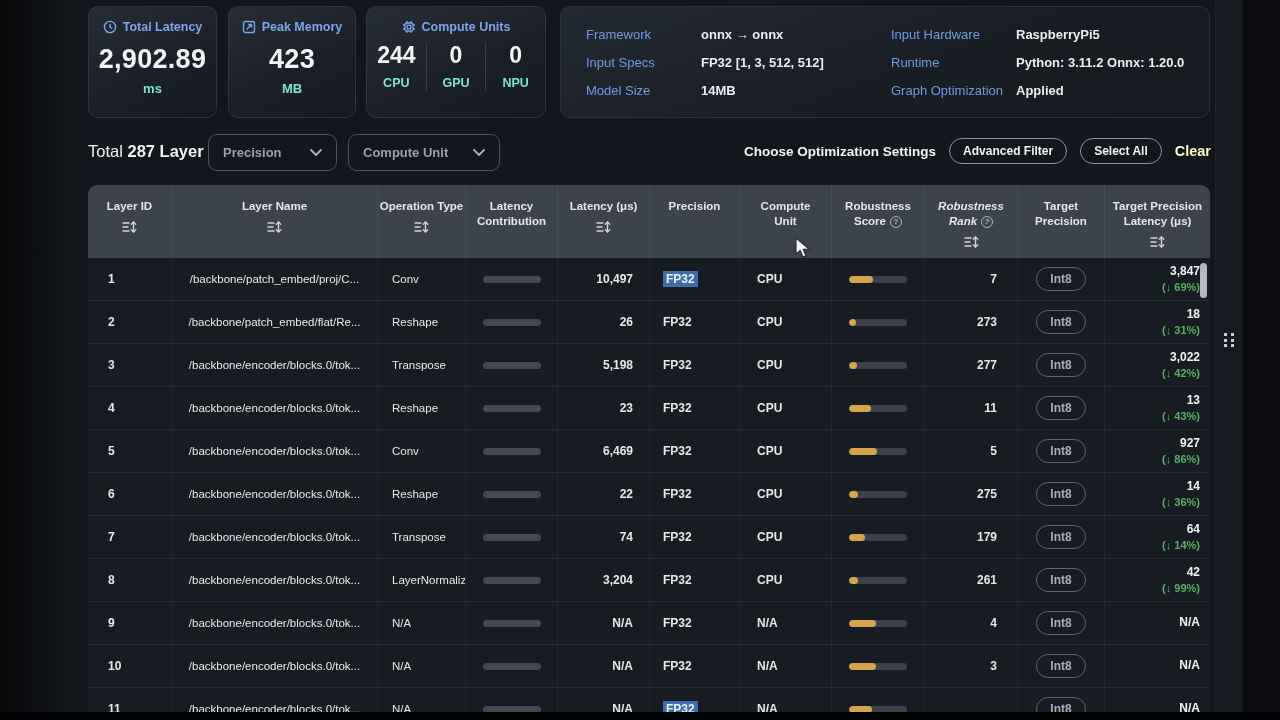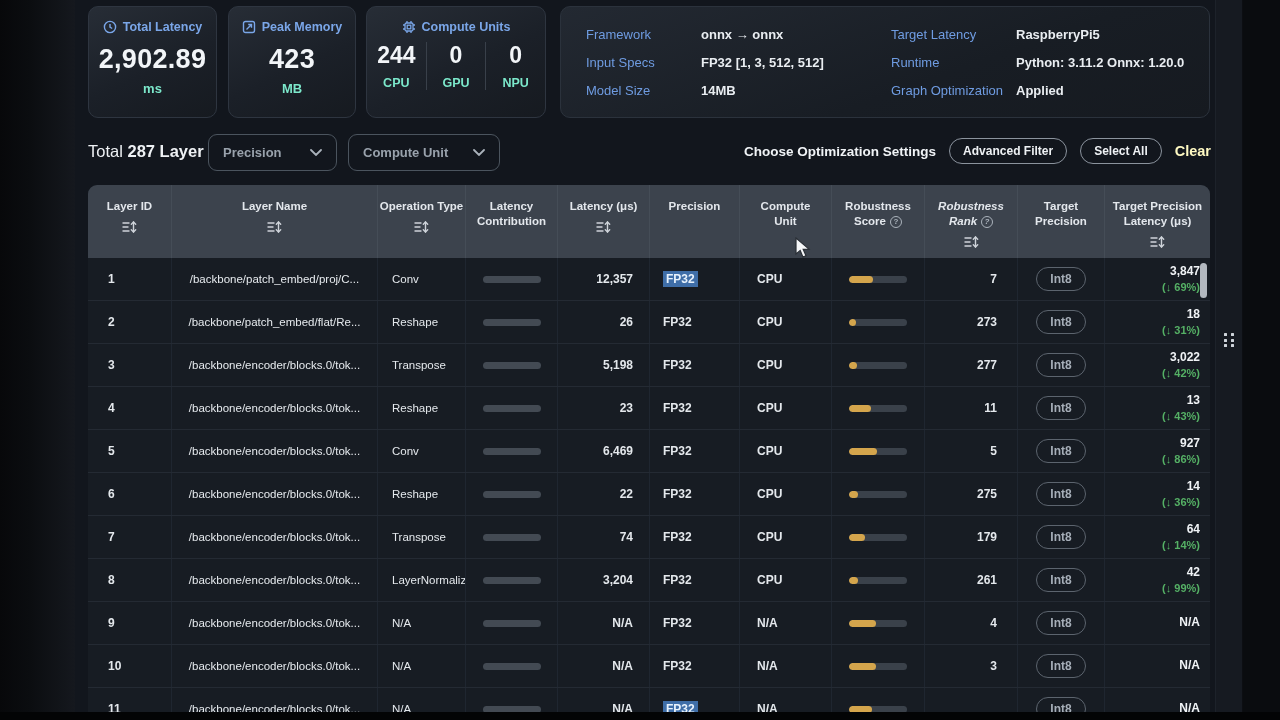--- a/index.html
+++ b/index.html
@@ -147,21 +147,21 @@
           <div class="cu-col">
             <div class="cu-val">0</div>
             <div class="cu-unit">NPU</div>
           </div>
         </div>
     </div>
 
     <div class="info-panel" id="info-panel">
         <div class="info-label">Framework</div>
         <div class="info-value">onnx → onnx</div>
-        <div class="info-label">Target Latency</div>
+        <div class="info-label">Input Hardware</div>
         <div class="info-value">RaspberryPi5</div>
         <div class="info-label">Input Specs</div>
         <div class="info-value">FP32 [1, 3, 512, 512]</div>
         <div class="info-label">Runtime</div>
         <div class="info-value">Python: 3.11.2 Onnx: 1.20.0</div>
         <div class="info-label">Model Size</div>
         <div class="info-value">14MB</div>
         <div class="info-label">Graph Optimization</div>
         <div class="info-value">Applied</div>
       </div>
@@ -278,21 +278,21 @@
             <div class="td ac" style="width: 206px;">
               <span class="name-txt">/backbone/patch_embed/proj/C...</span>
             </div>
             <div class="td al" style="width: 88px; padding-left: 14px;">
               <span class="op-txt" style="max-width: 72px;">Conv</span>
             </div>
             <div class="td ac" style="width: 92px;">
               <div class="contrib-bar"></div>
             </div>
             <div class="td ar" style="width: 92px; padding-right: 16px;">
-              <span class="num">12,357</span>
+              <span class="num">10,497</span>
             </div>
             <div class="td al" style="width: 90px; padding-left: 13px;">
               <span class="num prec-sel">FP32</span>
             </div>
             <div class="td al" style="width: 92px; padding-left: 17px;">
               <span class="num">CPU</span>
             </div>
             <div class="td ac" style="width: 93px;">
               <div class="score-track">
                 <div class="score-fill" style="width: 42%;"></div>

